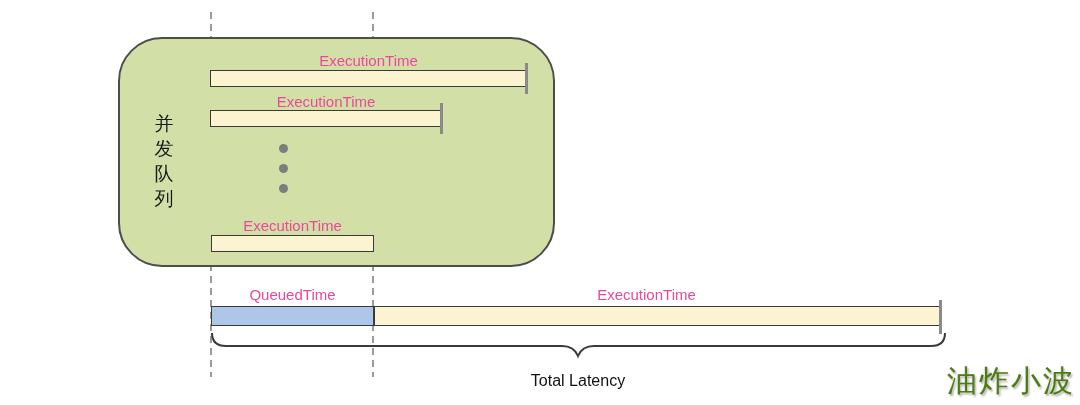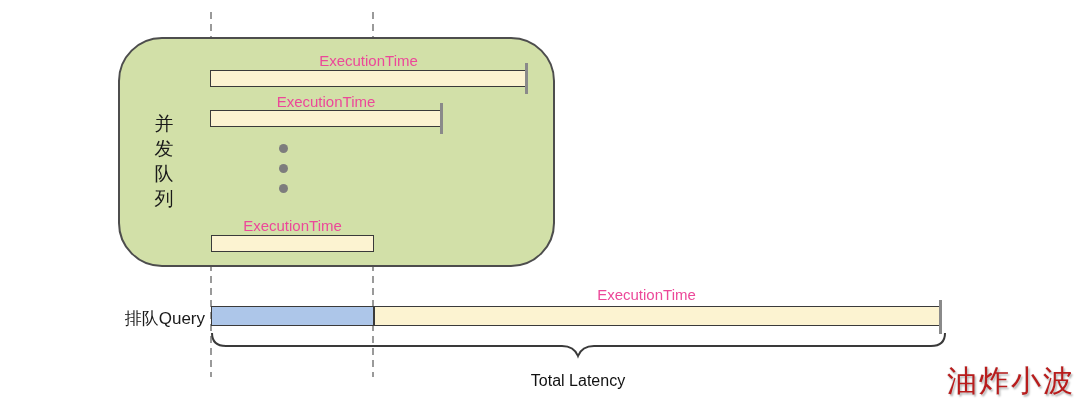--- a/index.html
+++ b/index.html
@@ -68,21 +68,21 @@
     text-align: right; white-space: nowrap;
   }
 
   .latency-label {
     font-size: 16px; color: #111111;
     text-align: center; white-space: nowrap;
   }
 
   .watermark {
     font-size: 30px; letter-spacing: 2px;
-    color: #b91c1c;
+    color: #4d7c0f;
     text-shadow: 1.5px 1.5px 2px #b5b5b5, -0.5px -0.5px 1px #d8d8d8;
     white-space: nowrap;
   }
 
   svg.brace { pointer-events: none; }
 </style>
 </head>
 <body>
 
 <div id="stage">
@@ -107,22 +107,22 @@
   <div class="abs bar" style="left:210px; top:110px; width:232px; height:17px;"></div>
   <div class="abs cap" style="left:440px; top:103px; height:31px;"></div>
 
   <div class="abs dot" style="left:279px; top:144px;"></div>
   <div class="abs dot" style="left:279px; top:164px;"></div>
   <div class="abs dot" style="left:279px; top:184px;"></div>
 
   <div class="abs bar-label" style="left:211px; top:217px; width:163px;">ExecutionTime</div>
   <div class="abs bar" style="left:211px; top:235px; width:163px; height:17px;"></div>
 
-  <div class="abs row-label" style="left:110px; top:307px; width:95px;">排队Query</div>
 
+  <div class="abs bar-label" style="left:211px; top:286px; width:163px;">QueuedTime</div>
   <div class="abs bar-label" style="left:374px; top:286px; width:545px;">ExecutionTime</div>
 
   <div class="abs bar blue" style="left:211px; top:306px; width:163px; height:20px;"></div>
   <div class="abs bar" style="left:374px; top:306px; width:567px; height:20px;"></div>
   <div class="abs cap" style="left:939px; top:300px; height:34px;"></div>
 
   <svg class="abs brace" style="left:0; top:0;" width="1080" height="405">
     <path d="M 212 333 Q 212 346 226 346 L 562 346 Q 574 346 578 356 Q 582 346 594 346 L 931 346 Q 945 346 945 333" fill="none" stroke="#3a3a3a" stroke-width="2"></path>
   </svg>
 

